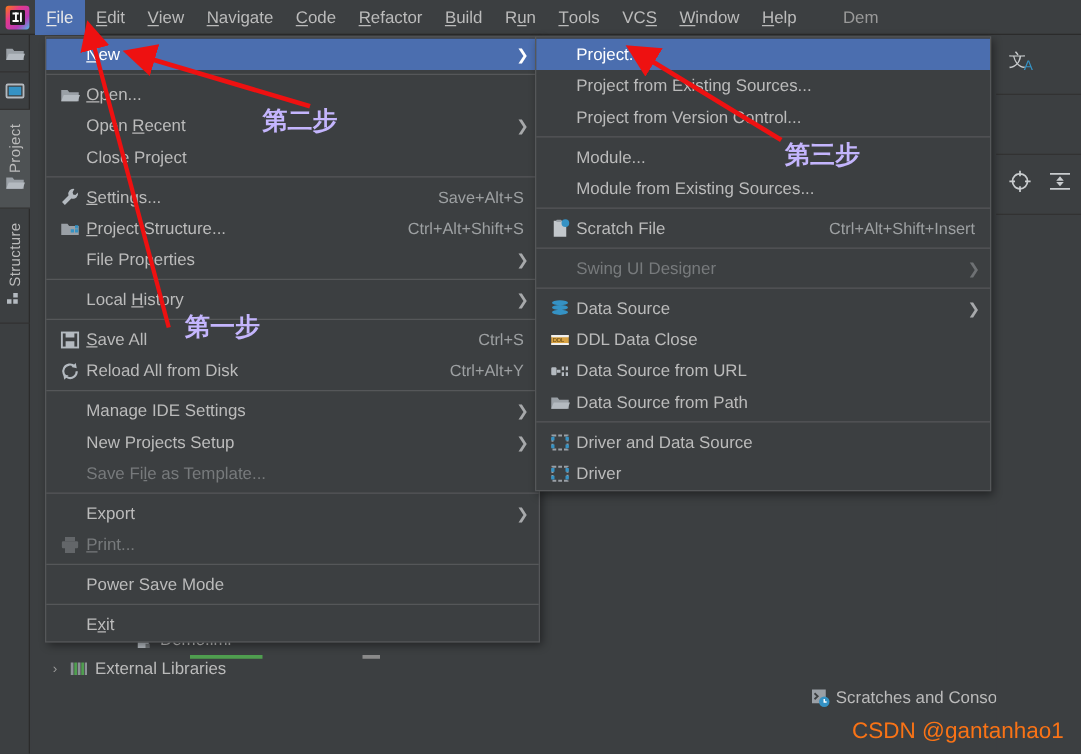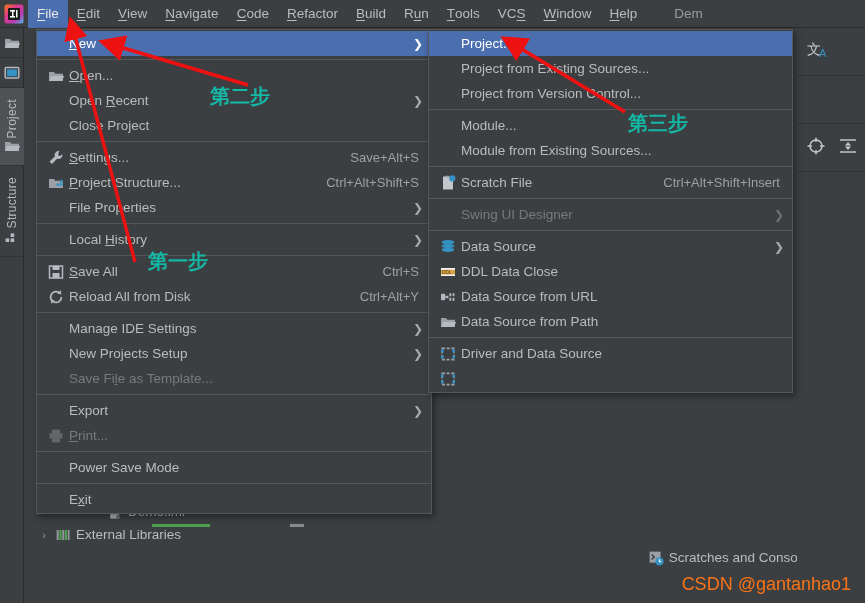--- a/index.html
+++ b/index.html
@@ -106,21 +106,21 @@
   .mi .arr{
     position:absolute; right:8px; top:50%; transform:translateY(-50%);
     font-size:12px; color:#a7a9ab;
   }
   .mi.hl .arr{ color:#fff; }
   .sep{ height:1px; background:#555759; margin:3px 0; }
 
   
   #ann{ position:absolute; left:0; top:0; width:865px; height:603px; z-index:20; pointer-events:none; }
   .cn{
-    position:absolute; color:#14b8a6; font-size:20px;
+    position:absolute; color:#c4b5fd; font-size:20px;
     font-family:"DejaVu Sans", sans-serif; font-weight:600;
     white-space:nowrap; z-index:21;
   }
   #watermark{
     position:absolute; right:14px; bottom:8px; color:#f97316;
     font-size:18px; z-index:22;
   }
 </style>
 </head>
 <body>
@@ -487,20 +487,21 @@
     <div class="mi">
       <span class="ic">
         <svg width="16" height="16" viewBox="0 0 16 16">
           <rect x="2" y="2.4" width="12" height="11.2" fill="none" stroke="#9aa0a6" stroke-width="1.6" stroke-dasharray="3 1.6"></rect>
           <rect x="1" y="3.4" width="2.6" height="3" fill="#3592c4"></rect>
           <rect x="12.4" y="3.4" width="2.6" height="3" fill="#3592c4"></rect>
           <rect x="1" y="9.6" width="2.6" height="3" fill="#3592c4"></rect>
           <rect x="12.4" y="9.6" width="2.6" height="3" fill="#3592c4"></rect>
         </svg>
       </span>
+      <span class="lbl">Driver</span>
     </div>
   </div>
 
 <svg id="ann">
   <defs>
     <marker id="ah" markerWidth="7" markerHeight="7" refX="1" refY="3.5" orient="auto">
       <polygon points="0,0 7,3.5 0,7" fill="#ee1111"></polygon>
     </marker>
   </defs>
 

